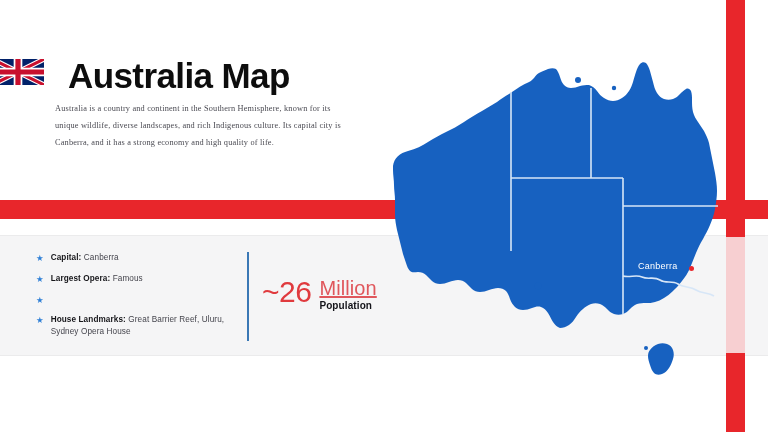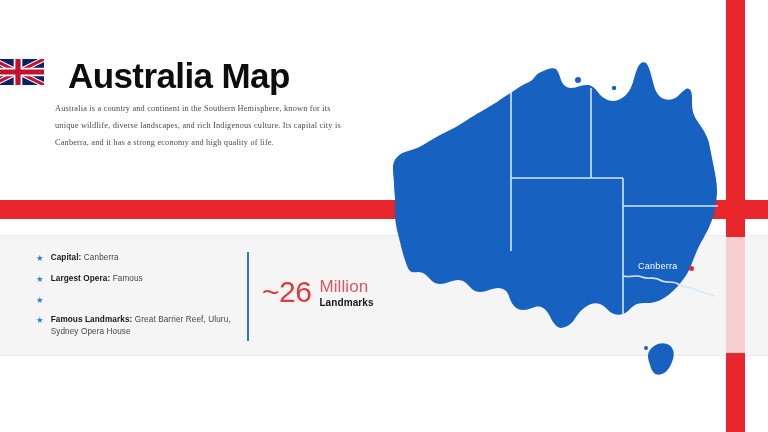--- a/index.html
+++ b/index.html
@@ -156,24 +156,25 @@
     font-weight: normal;
     color: #E03A3E;
     line-height: 0.95;
     letter-spacing: -0.5px;
   }
   .stat-right {
     margin-left: 8px;
     padding-bottom: 1px;
   }
   .stat-unit {
-    font-size: 17px;
+    font-size: 20px;
     color: #E0575C;
     line-height: 1.05;
     letter-spacing: 0.1px;
+    text-decoration: underline;
   }
   .stat-label {
     font-size: 10px;
     font-weight: bold;
     color: #14141A;
     letter-spacing: 0.1px;
     margin-top: 1px;
   }
 
   
@@ -349,27 +350,27 @@
     </div>
     <div class="fact-row">
       <span class="fact-star">★</span>
       <span class="fact-text"><b>Largest Opera:</b> <span>Famous</span></span>
     </div>
     <div class="fact-row">
       <span class="fact-star">★</span>
     </div>
     <div class="fact-row">
       <span class="fact-star">★</span>
-      <span class="fact-text"><b>Famous Landmarks:</b> <span>Great Barrier Reef, Uluru, Sydney Opera House</span></span>
+      <span class="fact-text"><b>House Landmarks:</b> <span>Great Barrier Reef, Uluru, Sydney Opera House</span></span>
     </div>
   </div>
 
   <div class="divider"></div>
 
   <div class="stat">
     <span class="stat-number">~26</span>
     <span class="stat-right">
       <span class="stat-unit" style="display:block">Million</span>
-      <span class="stat-label" style="display:block">Landmarks</span>
+      <span class="stat-label" style="display:block">Population</span>
     </span>
   </div>
 
 </div>
 
 </body></html>

